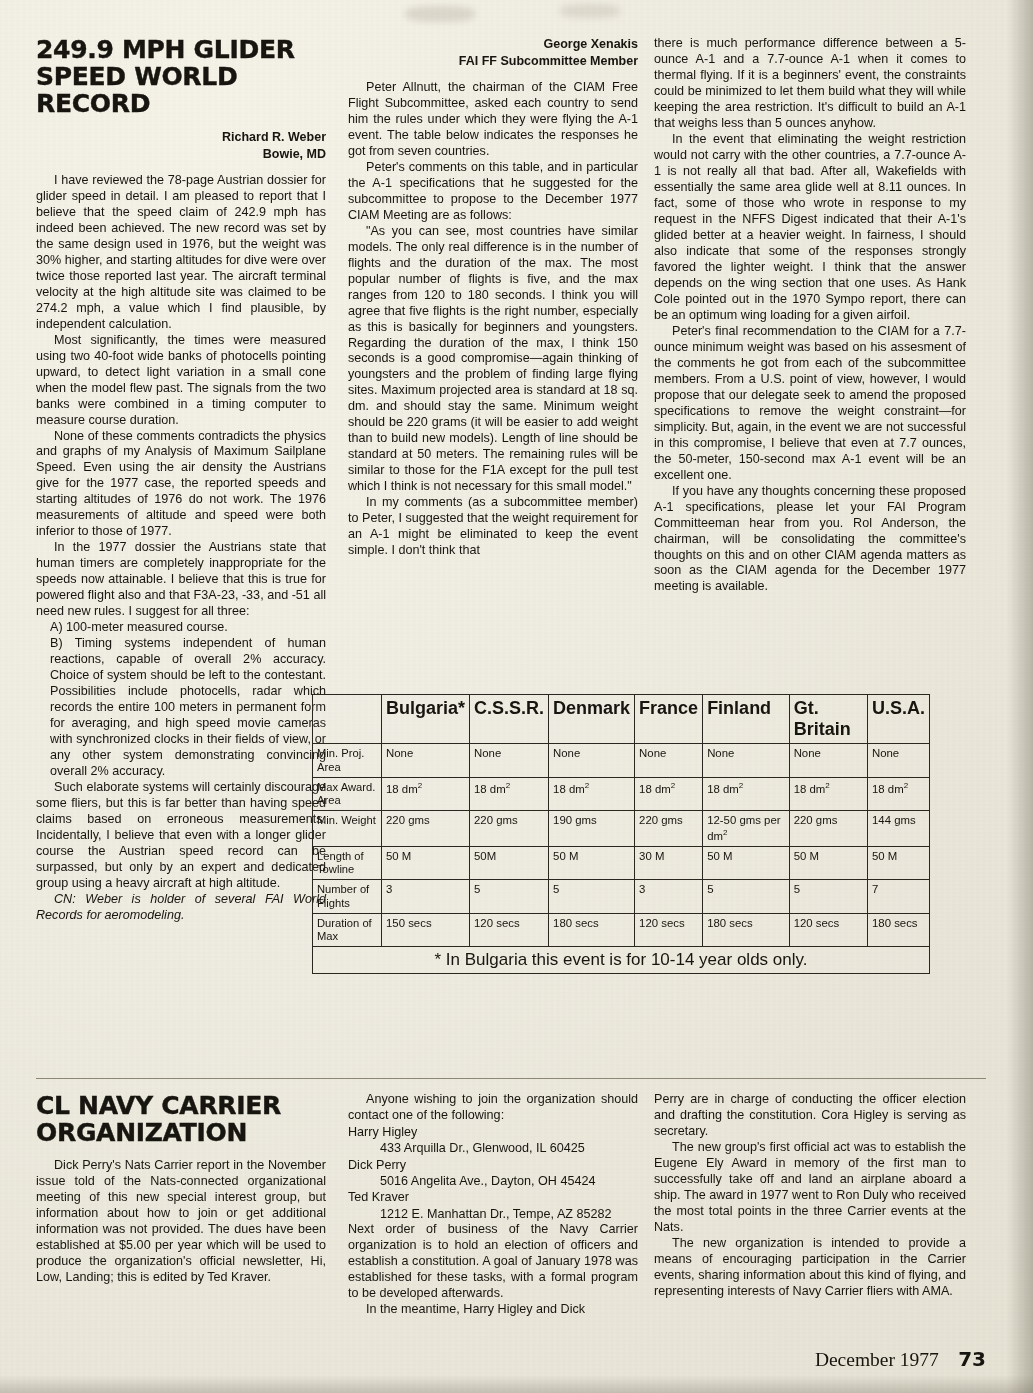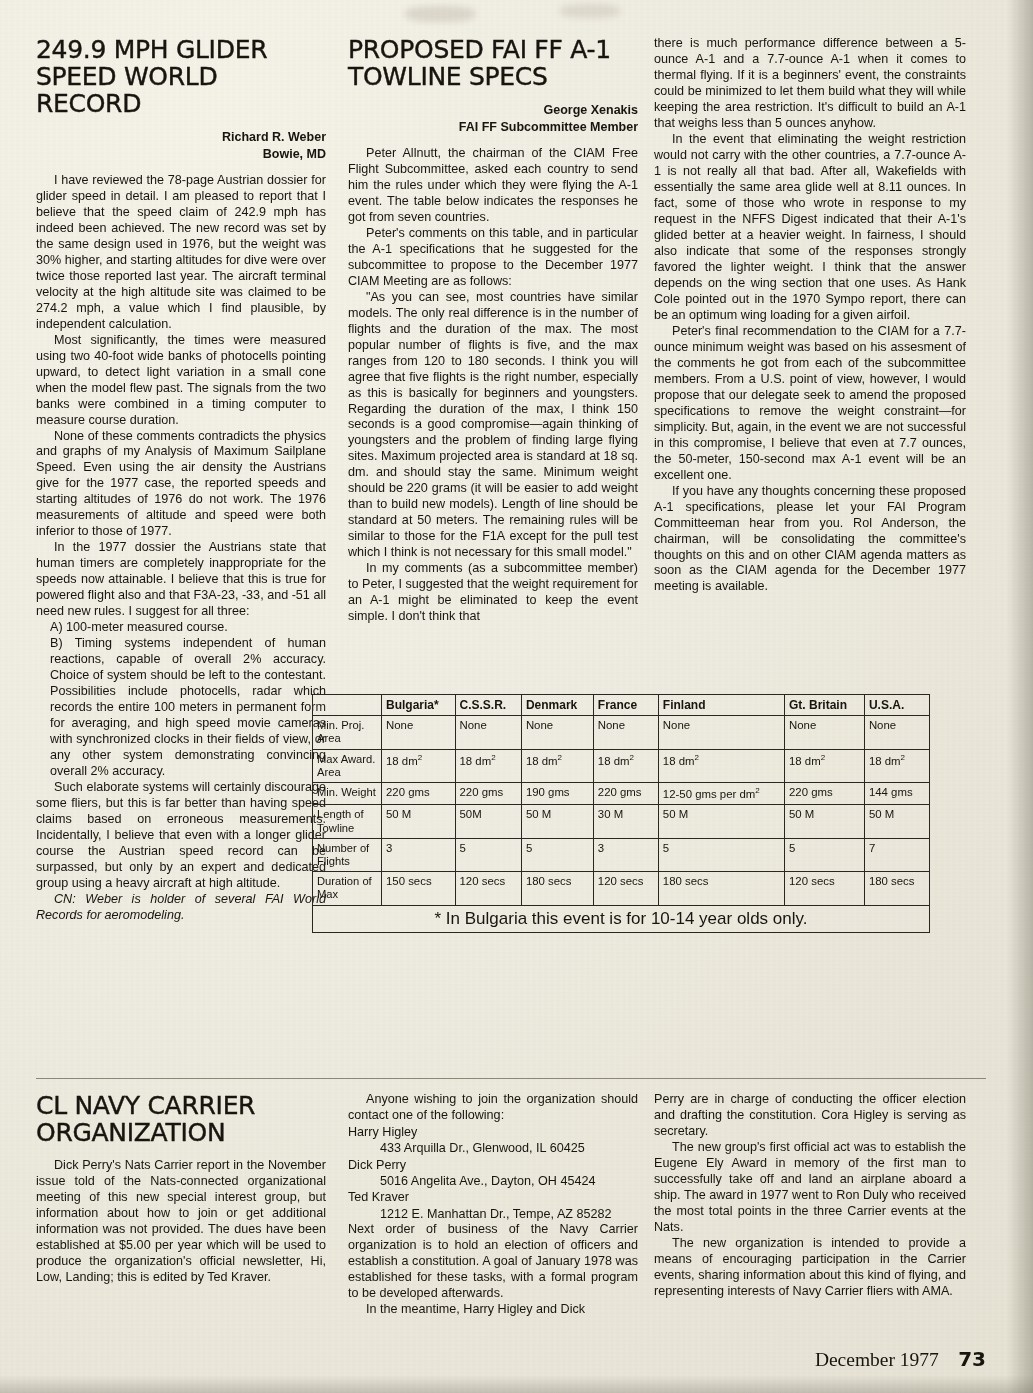--- a/index.html
+++ b/index.html
@@ -32,21 +32,21 @@
     position:absolute;
     left:36px; top:36px; width:950px;
   }
   .col { position:absolute; top:0; }
   .c1 { left:0px;   width:290px; }
   .c2 { left:312px; width:290px; }
   .c3 { left:618px; width:312px; }
 
   h1.head {
     font-family:"DejaVu Sans", sans-serif;
-    font-weight:normal;
+    font-weight:bold;
     font-size:25px;
     line-height:1.08;
     letter-spacing:-0.3px;
     margin:0 0 12px 0;
     text-transform:uppercase;
     -webkit-text-stroke:0.4px #17150f;
   }
   .byline {
     text-align:right;
     font-size:12.5px;
@@ -78,21 +78,21 @@
     background:rgba(255,255,255,0.05);
   }
   table.spec th, table.spec td {
     border:1px solid #2a2720;
     padding:3px 4px;
     vertical-align:top;
     font-weight:normal;
     text-align:left;
     line-height:1.18;
   }
-  table.spec th { font-weight:bold; font-size:12px; }
+  table.spec th { font-weight:bold; font-size:18px; }
   table.spec td.rowhead { font-weight:normal; font-size:11.2px; width:60px; }
   table.spec .corner { border-left:1px solid #2a2720; border-top:1px solid #2a2720; }
   table.spec tr.note td {
     text-align:center; font-size:17px; font-weight:normal;
   }
   sup { font-size:8px; vertical-align:super; }
 
   
   .divider {
     position:absolute; left:36px; top:1078px; width:950px; height:1px;
@@ -133,21 +133,20 @@
       <p class="body">Most significantly, the times were measured using two 40-foot wide banks of photocells pointing upward, to detect light variation in a small cone when the model flew past. The signals from the two banks were combined in a timing computer to measure course duration.</p>
       <p class="body">None of these comments contradicts the physics and graphs of my Analysis of Maximum Sailplane Speed. Even using the air density the Austrians give for the 1977 case, the reported speeds and starting altitudes of 1976 do not work. The 1976 measurements of altitude and speed were both inferior to those of 1977.</p>
       <p class="body">In the 1977 dossier the Austrians state that human timers are completely inappropriate for the speeds now attainable. I believe that this is true for powered flight also and that F3A-23, -33, and -51 all need new rules. I suggest for all three:</p>
       <p class="body hang">A) 100-meter measured course.</p>
       <p class="body hang">B) Timing systems independent of human reactions, capable of overall 2% accuracy. Choice of system should be left to the contestant. Possibilities include photocells, radar which records the entire 100 meters in permanent form for averaging, and high speed movie cameras with synchronized clocks in their fields of view, or any other system demonstrating convincing overall 2% accuracy.</p>
       <p class="body">Such elaborate systems will certainly discourage some fliers, but this is far better than having speed claims based on erroneous measurements. Incidentally, I believe that even with a longer glider course the Austrian speed record can be surpassed, but only by an expert and dedicated group using a heavy aircraft at high altitude.</p>
       <p class="body cn">CN: Weber is holder of several FAI World Records for aeromodeling.</p>
     </div>
 
     <div class="col c2">
-      <h1 class="head">PROPOSED FAI FF A-1 TOWLINE SPECS</h1>
       <div class="byline">
         <div>George Xenakis</div>
         <div>FAI FF Subcommittee Member</div>
       </div>
       <p class="body">Peter Allnutt, the chairman of the CIAM Free Flight Subcommittee, asked each country to send him the rules under which they were flying the A-1 event. The table below indicates the responses he got from seven countries.</p>
       <p class="body">Peter's comments on this table, and in particular the A-1 specifications that he suggested for the subcommittee to propose to the December 1977 CIAM Meeting are as follows:</p>
       <p class="body">"As you can see, most countries have similar models. The only real difference is in the number of flights and the duration of the max. The most popular number of flights is five, and the max ranges from 120 to 180 seconds. I think you will agree that five flights is the right number, especially as this is basically for beginners and youngsters. Regarding the duration of the max, I think 150 seconds is a good compromise—again thinking of youngsters and the problem of finding large flying sites. Maximum projected area is standard at 18 sq. dm. and should stay the same. Minimum weight should be 220 grams (it will be easier to add weight than to build new models). Length of line should be standard at 50 meters. The remaining rules will be similar to those for the F1A except for the pull test which I think is not necessary for this small model."</p>
       <p class="body">In my comments (as a subcommittee member) to Peter, I suggested that the weight requirement for an A-1 might be eliminated to keep the event simple. I don't think that</p>
     </div>
 

